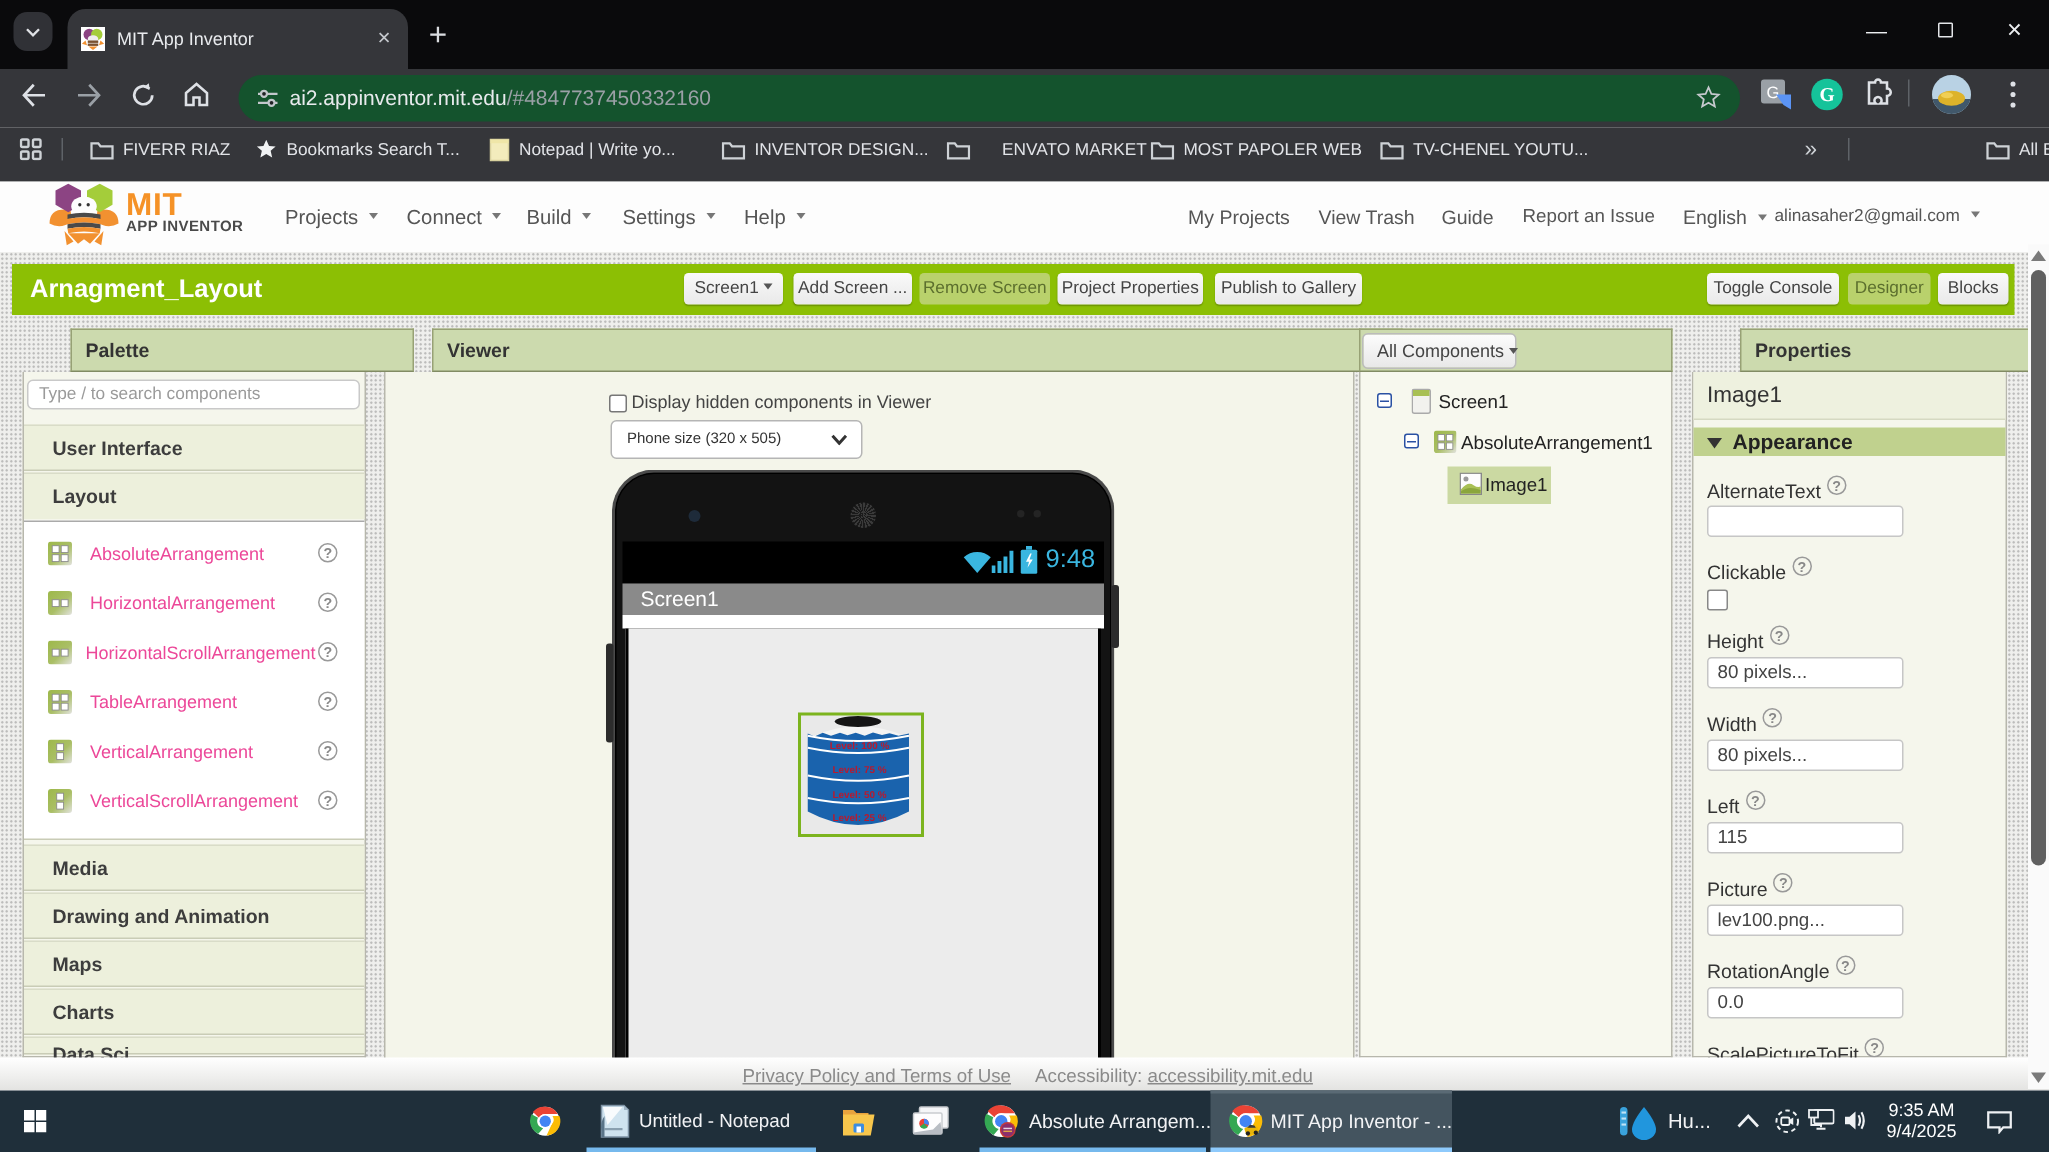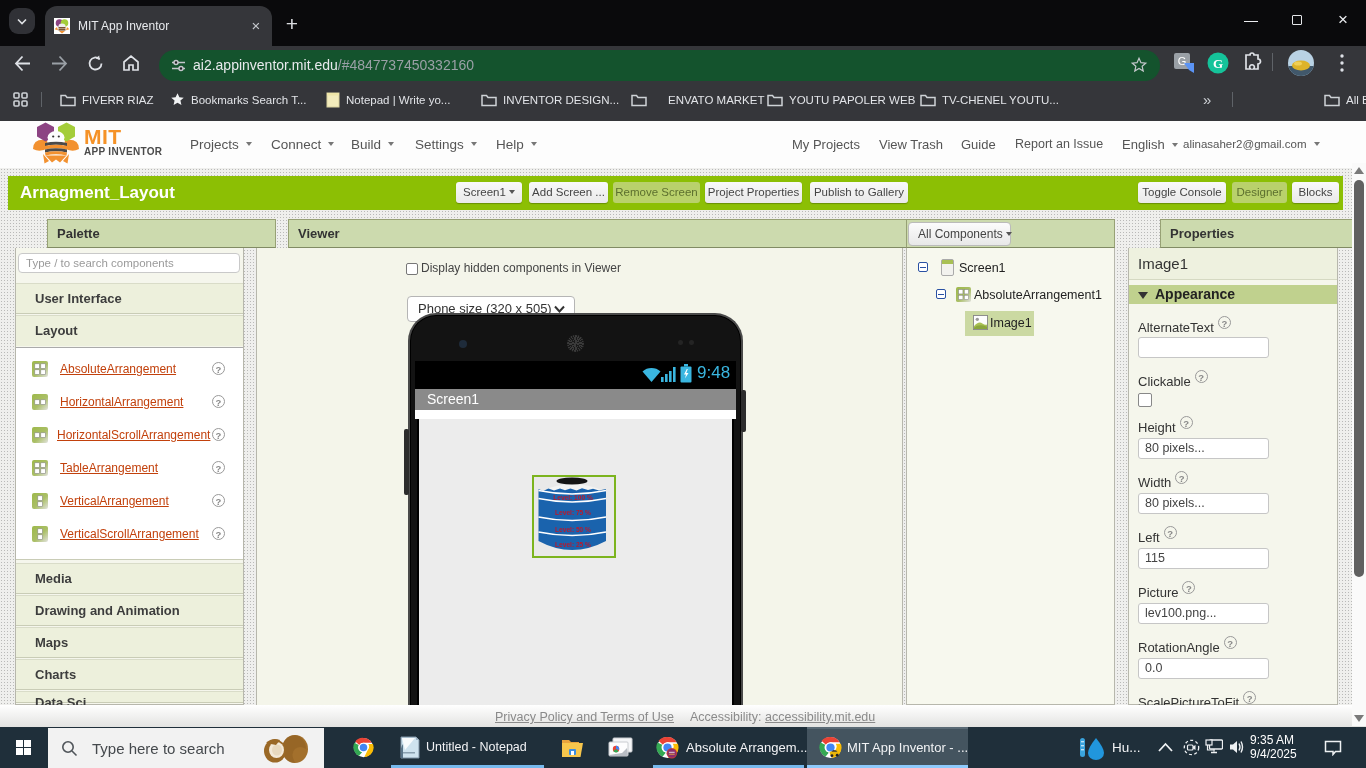--- a/index.html
+++ b/index.html
@@ -49,21 +49,21 @@
   .panel { position:absolute; background:#f5f6ec; border:1px solid #b7b7ac; border-top:none; }
 
   
   #palette-head { top:219px; left:15px; width:229px; }
   #palette { top:248px; left:15px; width:229px; height:457px; }
   #psearch { position:absolute; top:5px; left:2px; width:222px; height:20px; background:#fff; border:1px solid #c9c9c9; border-radius:4px; color:#9a9a9a; font-size:11.5px; line-height:18px; padding-left:7px; }
   .psec { position:absolute; left:0; width:227px; height:31px; background:#edf0dc; border-top:1px solid #d9dcc8; border-bottom:1px solid #c9ccb6; font-size:13px; font-weight:bold; color:#3d3d3d; line-height:29px; padding-left:19px; }
   #playout-box { position:absolute; left:0px; top:128px; width:227px; height:205px; background:#fff; border-bottom:1px solid #c9ccb6; }
   .prow { position:absolute; left:0; width:227px; height:34px; }
   .prow .icon { position:absolute; left:16px; top:9px; width:16px; height:16px; }
-  .prow .lbl { position:absolute; left:44px; top:10px; font-size:12px; color:#c2410c; white-space:nowrap;text-decoration:underline; }
+  .prow .lbl { position:absolute; left:44px; top:10px; font-size:12px; color:#ec4899; white-space:nowrap; }
   .q { position:absolute; width:13px; height:13px; border:1px solid #999; border-radius:50%; color:#888; font-size:9.5px; text-align:center; line-height:13px; font-weight:bold; }
 
   
   #viewer-head { top:219px; left:256px; width:647px; }
   #viewer { top:248px; left:256px; width:647px; height:478px; background:#f4f5ea; border-bottom:none; }
 
   
   #comp-head { top:219px; left:906px; width:209px; height:29px; background:#ccdaae; border:1px solid #97a175; border-bottom:1px solid #818b64; }
   #comp { top:248px; left:906px; width:209px; height:457px; background:#f7f8ee; }
 
@@ -82,21 +82,21 @@
   #sbar .thumb { position:absolute; left:2px; top:17px; width:10px; height:397px; background:#606060; border-radius:6px; }
 
   
   #taskbar { top:727px; left:0; width:1366px; height:41px; background:#1f2f3a; }
   #tsearch { position:absolute; left:48px; top:1px; width:276px; height:40px; background:#f2f2f2; display:flex; align-items:center; }
   #tsearch .txt { font-size:15px; color:#45494d; margin-left:14px; }
   .tb-label { position:absolute; color:#f2f3f5; font-size:13px; white-space:nowrap; }
   .underline { position:absolute; height:3px; background:#76b9ed; top:38px; }
   #activeapp { position:absolute; left:807px; top:0; width:161px; height:41px; background:#44545f; border-top:2px solid #5a6a75; }
   .trayic { position:absolute; color:#eef1f3; }
-  #clock { position:absolute; left:1250px; top:6px; width:62px; color:#fff; font-size:12px; line-height:14px; }
+  #clock { position:absolute; left:1250px; top:6px; width:62px; color:#fff; font-size:12px; text-align:center; line-height:14px; }
 </style>
 </head>
 <body>
 <div id="root">
 
   <div id="frame" class="abs"></div>
   <div id="tabsearch" class="abs">
       <svg style="position:absolute;left:8px;top:10px;" width="10" height="7" viewBox="0 0 10 7">
         <path d="M1 1.5 L5 5.5 L9 1.5" fill="none" stroke="#dfe1e5" stroke-width="1.6"></path>
       </svg>
@@ -220,21 +220,21 @@
     <div class="bm" style="left:631px;gap:21px;">
         <svg width="16" height="14" viewBox="0 0 16 14">
           <path d="M1 2.5h4.5l1.5 2H15v8H1z" fill="none" stroke="#ced2d6" stroke-width="1.5"></path>
         </svg>
         <span>ENVATO MARKET</span>
       </div>
     <div class="bm" style="left:767px;">
         <svg width="16" height="14" viewBox="0 0 16 14">
           <path d="M1 2.5h4.5l1.5 2H15v8H1z" fill="none" stroke="#ced2d6" stroke-width="1.5"></path>
         </svg>
-        <span>YOUTU PAPOLER WEB</span>
+        <span>MOST PAPOLER WEB</span>
       </div>
     <div class="bm" style="left:920px;">
         <svg width="16" height="14" viewBox="0 0 16 14">
           <path d="M1 2.5h4.5l1.5 2H15v8H1z" fill="none" stroke="#ced2d6" stroke-width="1.5"></path>
         </svg>
         <span>TV-CHENEL YOUTU...</span>
       </div>
     <div class="bm" style="left:1203px;font-size:15px;color:#ced2d6;">»</div>
     <div class="bmsep" style="left:1232px;"></div>
     <div class="bm" style="left:1324px;">
@@ -383,21 +383,21 @@
     <div class="psec" style="top:379px;">Maps</div>
     <div class="psec" style="top:347px;">Drawing and Animation</div>
     <div class="psec" style="top:411px;">Charts</div>
     <div class="psec" style="top:443px;height:12px;line-height:22px;">Data Sci</div>
   </div>
 
   <div id="viewer-head" class="abs phead">Viewer</div>
   <div id="viewer" class="abs panel">
     <div style="position:absolute;left:149px;top:15px;width:12px;height:12px;border:1.5px solid #777;border-radius:2px;background:#fff;"></div>
     <div style="position:absolute;left:164px;top:13px;font-size:12px;color:#444;">Display hidden components in Viewer</div>
-    <div style="position:absolute;left:150px;top:48px;width:168px;height:26px;background:#fff;border:1px solid #b5b5b5;border-radius:4px;font-size:13px;color:#333;line-height:24px;padding-left:10px;">Phone size (320 x 505)
+    <div style="position:absolute;left:150px;top:32px;width:168px;height:26px;background:#fff;border:1px solid #b5b5b5;border-radius:4px;font-size:10px;color:#333;line-height:24px;padding-left:10px;">Phone size (320 x 505)
       <svg style="position:absolute;right:9px;top:8px;" width="11" height="8" viewBox="0 0 11 8">
           <path d="M1 1.5l4.5 5L10 1.5" fill="none" stroke="#333" stroke-width="2"></path>
         </svg>
     </div>
 
     <div style="position:absolute;left:151px;top:65px;width:335px;height:413px;background:#131313;border:2px solid #4a4a4a;border-bottom:none;border-radius:28px 28px 0 0;box-shadow:inset 0 0 0 1px #000;"></div>
     <div style="position:absolute;left:147px;top:181px;width:5px;height:66px;background:#2c2c2c;border-radius:2px;"></div>
     <div style="position:absolute;left:484px;top:142px;width:5px;height:42px;background:#2c2c2c;border-radius:2px;"></div>
     <div style="position:absolute;left:202px;top:92px;width:8px;height:8px;border-radius:50%;background:#1e2b3a;"></div>
     <div style="position:absolute;left:310px;top:87px;width:17px;height:17px;border-radius:50%;background:repeating-conic-gradient(#3a3a3a 0 9deg, #1a1a1a 9deg 18deg);"></div>
@@ -524,35 +524,20 @@
 
   <div id="taskbar" class="abs">
     <svg style="position:absolute;left:16px;top:13px;" width="15" height="15" viewBox="0 0 15 15">
         <g fill="#fff">
           <rect x="0" y="0" width="7" height="7"></rect>
           <rect x="8" y="0" width="7" height="7"></rect>
           <rect x="0" y="8" width="7" height="7"></rect>
           <rect x="8" y="8" width="7" height="7"></rect>
         </g>
       </svg>
-    <div id="tsearch">
-      <svg style="margin-left:13px;" width="17" height="17" viewBox="0 0 17 17">
-          <circle cx="7" cy="7" r="5.2" fill="none" stroke="#50555a" stroke-width="1.6"></circle>
-          <line x1="11" y1="11" x2="15.5" y2="15.5" stroke="#50555a" stroke-width="1.6"></line>
-        </svg>
-      <span class="txt">Type here to search</span>
-      <svg style="position:absolute;right:14px;top:5px;" width="48" height="31" viewBox="0 0 48 31">
-        <ellipse cx="33" cy="16" rx="13" ry="14" fill="#a3702c"></ellipse>
-        <path d="M33 2 A13 14 0 0 1 44 16 Q38 12 33 16 Q28 20 33 30 A13 14 0 0 1 33 2z" fill="#8a5a20" opacity="0.45"></path>
-        <ellipse cx="13" cy="18" rx="11" ry="11.5" fill="#9a6826"></ellipse>
-        <ellipse cx="14.5" cy="17" rx="7.5" ry="8" fill="#f3e9d8"></ellipse>
-        <ellipse cx="15" cy="17" rx="5" ry="5.6" fill="#e8d9bf"></ellipse>
-        <path d="M4 10 Q10 4 18 7 L14 12z" fill="#9a6826"></path>
-      </svg>
-    </div>
     <svg style="position:absolute;left:353px;top:10px;" width="21" height="21" viewBox="0 0 48 48">
         <circle cx="24" cy="24" r="22" fill="#fff"></circle>
         <path d="M24 2 A22 22 0 0 1 43 13 H24 A11 11 0 0 0 14.5 18.5 L5.2 10 A22 22 0 0 1 24 2z" fill="#ea4335"></path>
         <path d="M45.6 16 A22 22 0 0 1 26 45.8 L33.5 29.5 A11 11 0 0 0 35 16z" fill="#fbbc05"></path>
         <path d="M3.2 13.4 L13 18.5 A11 11 0 0 0 20.8 34.6 L13.4 43.2 A22 22 0 0 1 3.2 13.4z" fill="#34a853"></path>
         <circle cx="24" cy="24" r="11" fill="#fff"></circle>
         <circle cx="24" cy="24" r="8.6" fill="#4285f4"></circle>
       </svg>
     <svg style="position:absolute;left:399px;top:9px;" width="22" height="23" viewBox="0 0 22 23">
         <path d="M2 1 L17 1 L20 4 L20 22 L2 22z" fill="#cfe3ef" stroke="#7e93a5"></path>

